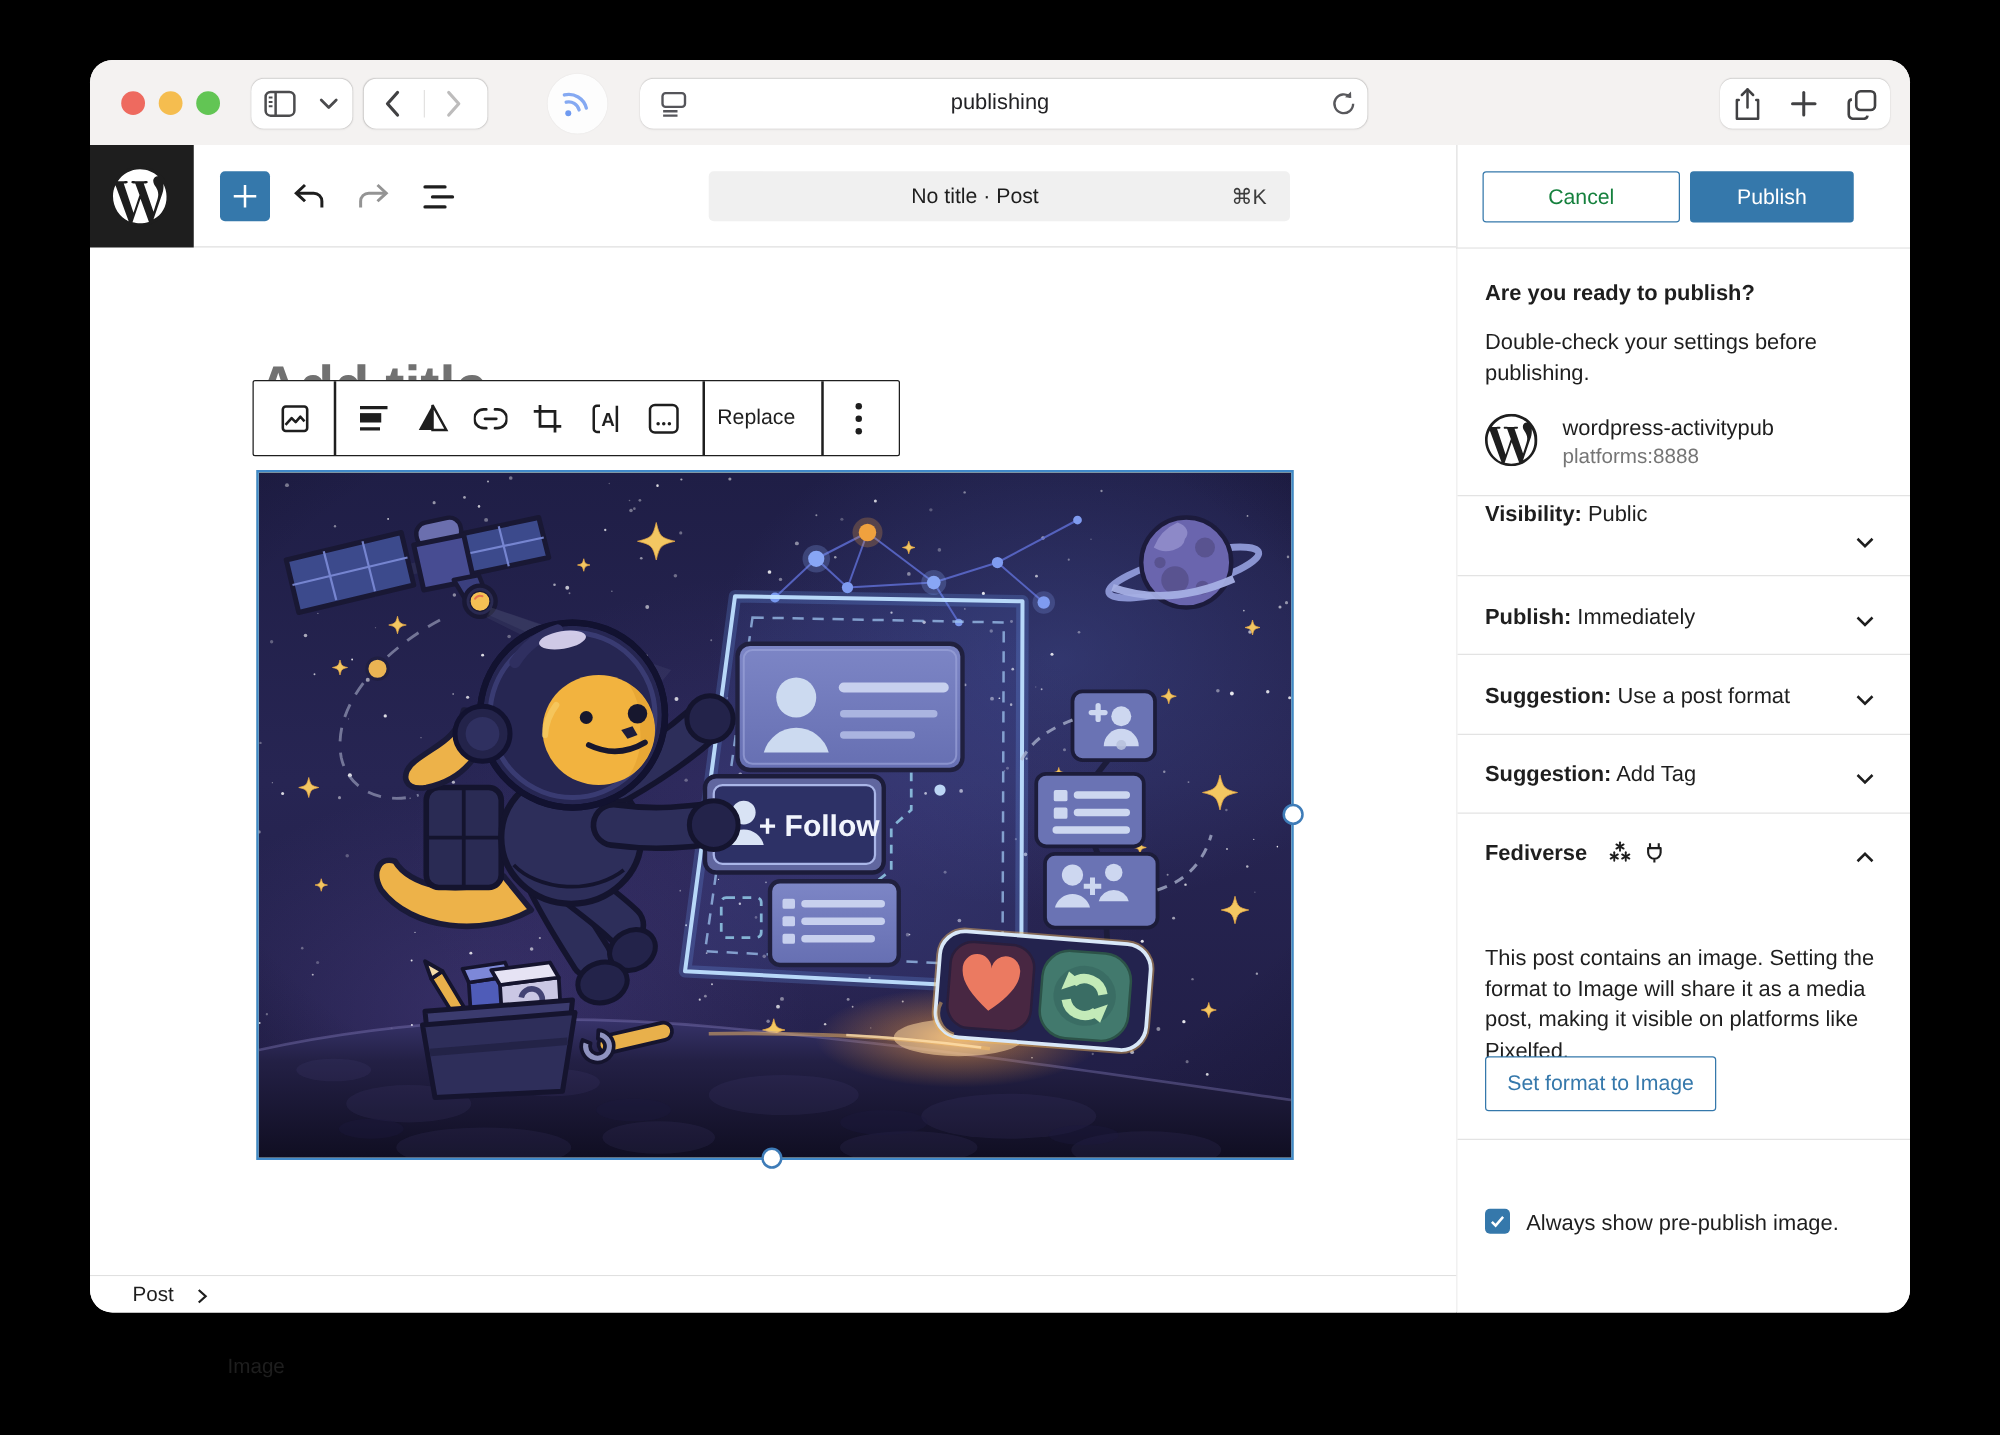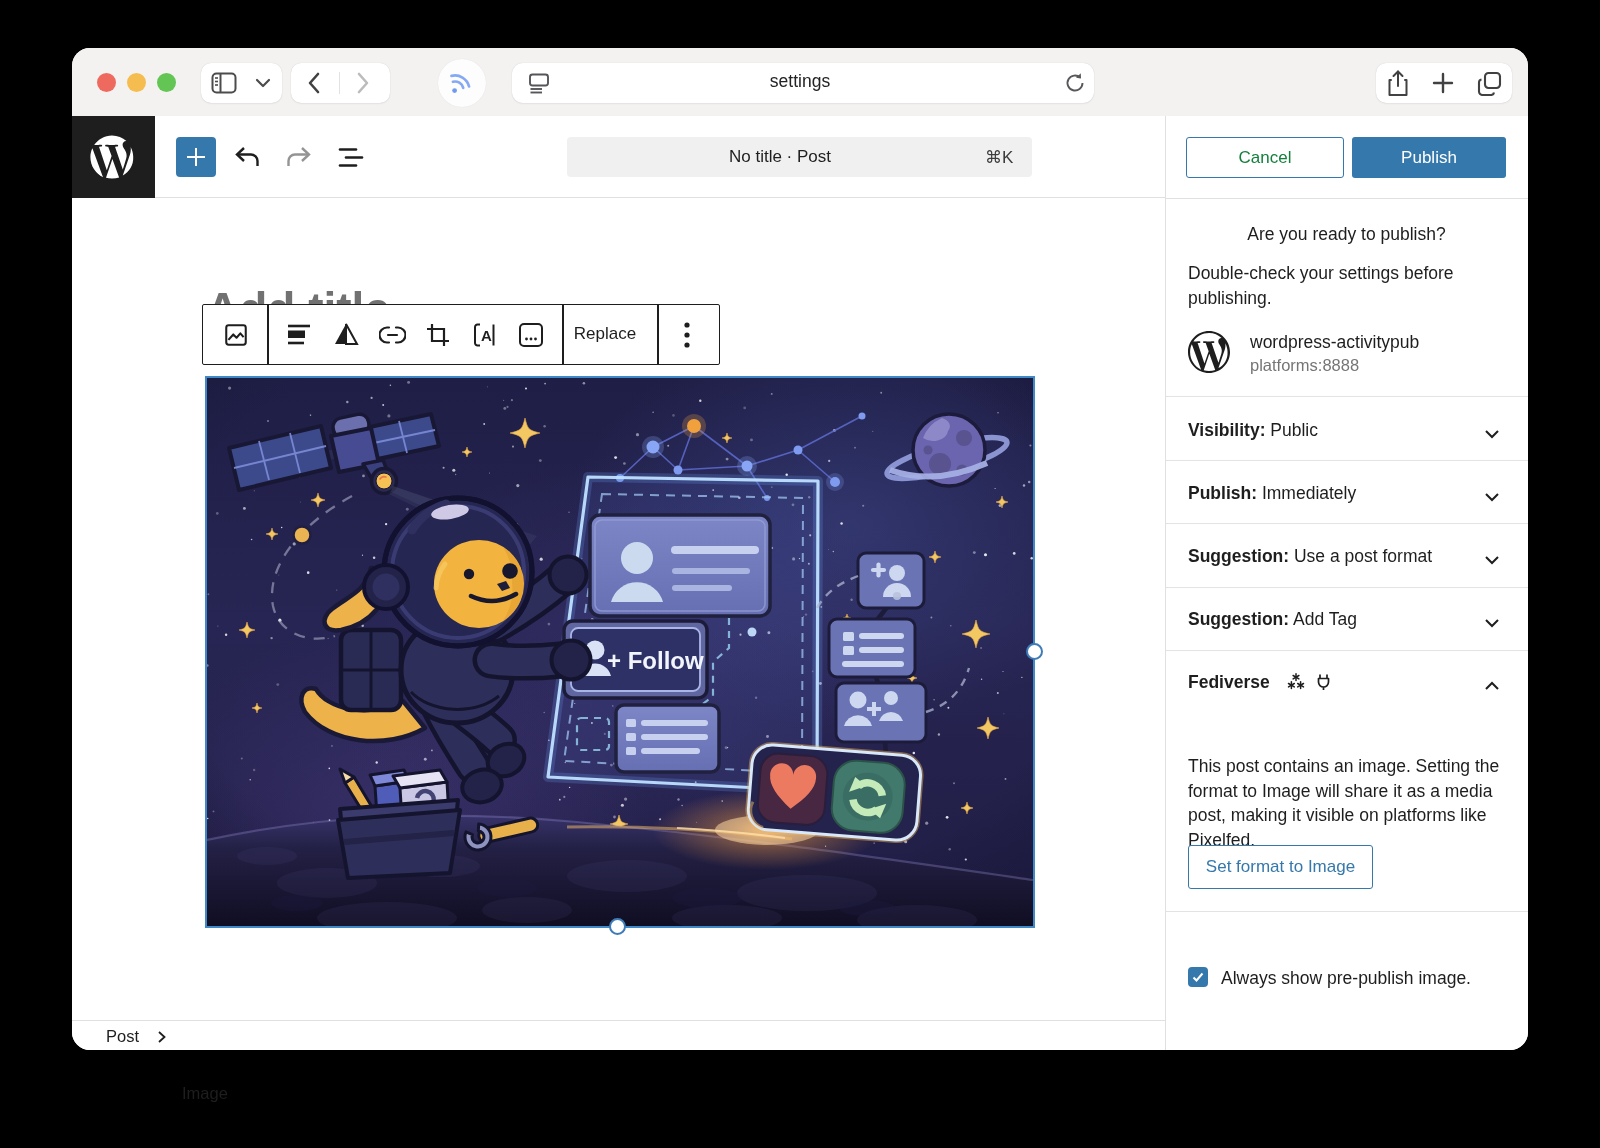--- a/index.html
+++ b/index.html
@@ -66,21 +66,21 @@
     </g>
     <circle cx="6.6" cy="21.6" r="2.4" fill="#6f9af0"></circle>
   </svg>
 
 <div class="abs pill" style="left:512px;width:582px;border-radius:11px"></div>
 <svg class="abs" style="left:527px;top:71px" width="24" height="24" viewBox="0 0 24 24">
     <rect x="3" y="3.5" width="18" height="11" rx="2.5" fill="none" stroke="#55555a" stroke-width="1.9"></rect>
     <line x1="3.5" y1="18" x2="15" y2="18" stroke="#55555a" stroke-width="1.9"></line>
     <line x1="3.5" y1="21.5" x2="15" y2="21.5" stroke="#55555a" stroke-width="1.9"></line>
   </svg>
-<div class="abs" style="left:700px;top:71px;width:200px;text-align:center;font-size:17.5px;color:#232326">settings</div>
+<div class="abs" style="left:700px;top:71px;width:200px;text-align:center;font-size:17.5px;color:#232326">publishing</div>
 <svg class="abs" style="left:1064px;top:72px" width="22" height="22" viewBox="0 0 22 22">
     <path d="M18.5 11 a7.5 7.5 0 1 1 -2.2 -5.3" fill="none" stroke="#58585c" stroke-width="1.9"></path>
     <path d="M16.8 1.2 L17 6.4 L12 5.8 Z" fill="#58585c"></path>
   </svg>
 
 <div class="abs pill" style="left:1376px;width:136px;"></div>
 <svg class="abs" style="left:1387px;top:70px" width="22" height="27" viewBox="0 0 22 27">
     <g fill="none" stroke="#414143" stroke-width="2" stroke-linecap="round" stroke-linejoin="round">
       <path d="M4 10 H2.5 V25 H19.5 V10 H18"></path>
       <line x1="11" y1="1.5" x2="11" y2="16"></line>
@@ -130,37 +130,37 @@
       <line x1="8" y1="11.5" x2="24" y2="11.5"></line>
       <line x1="2" y1="19.5" x2="18" y2="19.5"></line>
     </g>
   </svg>
 
 <div class="abs" style="left:567px;top:137px;width:465px;height:40px;background:#f0f0f0;border-radius:4px"></div>
 <div class="abs" style="left:567px;top:147px;width:426px;text-align:center;font-size:17px;color:#1e1e1e">No title · Post</div>
 <div class="abs" style="left:985px;top:147px;font-size:17px;color:#3c3c3c">⌘K</div>
 
 <div class="abs btn" style="left:1186px;top:137px;width:158px;height:41px;border:1.5px solid #3578ab;color:#15803d;background:#fff">Cancel</div>
-<div class="abs btn" style="left:1352px;top:137px;width:154px;height:41px;background:#3578ab;color:#fff">Publish</div>
+<div class="abs btn" style="left:1352px;top:137px;width:131px;height:41px;background:#3578ab;color:#fff">Publish</div>
 
 <div class="abs" id="sidebar"></div>
 
-<div class="srow" style="top:224px;font-weight:normal;text-align:center;">Are you ready to publish?</div>
+<div class="srow" style="top:224px;font-weight:bold;">Are you ready to publish?</div>
 <div class="srow" style="top:261px;line-height:25px;">Double-check your settings before publishing.</div>
 
 <svg class="abs" style="left:1188px;top:331px" width="42" height="42" viewBox="0 0 24 24">
     <circle cx="12" cy="12" r="11" fill="#fff"></circle>
     <path fill="#1e1e1e" d="M12,0C5.4,0,0,5.4,0,12s5.4,12,12,12s12-5.4,12-12S18.6,0,12,0z M1.2,12c0-1.6,0.3-3.1,1-4.4l5.3,14.5 C3.8,20.3,1.2,16.5,1.2,12z M12,22.8c-1.1,0-2.1-0.2-3-0.4l3.2-9.4l3.3,9.1c0,0.1,0,0.1,0.1,0.2C14.5,22.6,13.3,22.8,12,22.8z M13.5,6.9c0.6,0,1.2-0.1,1.2-0.1c0.6-0.1,0.5-0.9-0.1-0.9c0,0-1.7,0.1-2.8,0.1c-1,0-2.8-0.1-2.8-0.1C8.4,5.9,8.4,6.8,9,6.8 c0,0,0.5,0.1,1.1,0.1l1.7,4.6l-2.4,7.1L5.5,6.9C6.1,6.9,6.7,6.8,6.7,6.8c0.6-0.1,0.5-0.9-0.1-0.9c0,0-1.7,0.1-2.8,0.1 c-0.2,0-0.4,0-0.7,0c1.9-2.9,5.2-4.8,8.9-4.8c2.8,0,5.3,1.1,7.2,2.8c0,0-0.1,0-0.1,0c-1.1,0-1.8,0.9-1.8,1.9c0,0.9,0.5,1.6,1.1,2.5 c0.4,0.7,0.9,1.6,0.9,2.9c0,0.9-0.3,2-0.8,3.4l-1.1,3.5L13.5,6.9z M17.4,21.2l3.2-9.3c0.6-1.5,0.8-2.7,0.8-3.8c0-0.4,0-0.7-0.1-1.1 c0.8,1.5,1.3,3.2,1.3,5C22.8,16.1,20.6,19.6,17.4,21.2z"></path>
   </svg>
 <div class="srow" style="left:1250px;top:332px;font-size:17.5px;">wordpress-activitypub</div>
 <div class="srow" style="left:1250px;top:356px;font-size:16.5px;color:#757575">platforms:8888</div>
 
 <div class="divider" style="top:396px"></div>
 
-<div class="srow" style="top:420px"><b>Visibility:</b> Public</div>
+<div class="srow" style="top:401px"><b>Visibility:</b> Public</div>
 <div class="divider" style="top:460px"></div>
 <div class="srow" style="top:483px"><b>Publish:</b> Immediately</div>
 <div class="divider" style="top:523px"></div>
 <div class="srow" style="top:546px"><b>Suggestion:</b> Use a post format</div>
 <div class="divider" style="top:587px"></div>
 <div class="srow" style="top:609px"><b>Suggestion:</b> Add Tag</div>
 <div class="divider" style="top:650px"></div>
 <div class="srow" style="top:672px"><b>Fediverse</b></div>
 <svg class="abs" style="left:1287px;top:673px" width="18" height="17" viewBox="0 0 18 17">
 <g stroke="#1e1e1e" stroke-width="1.5" stroke-linecap="round">

